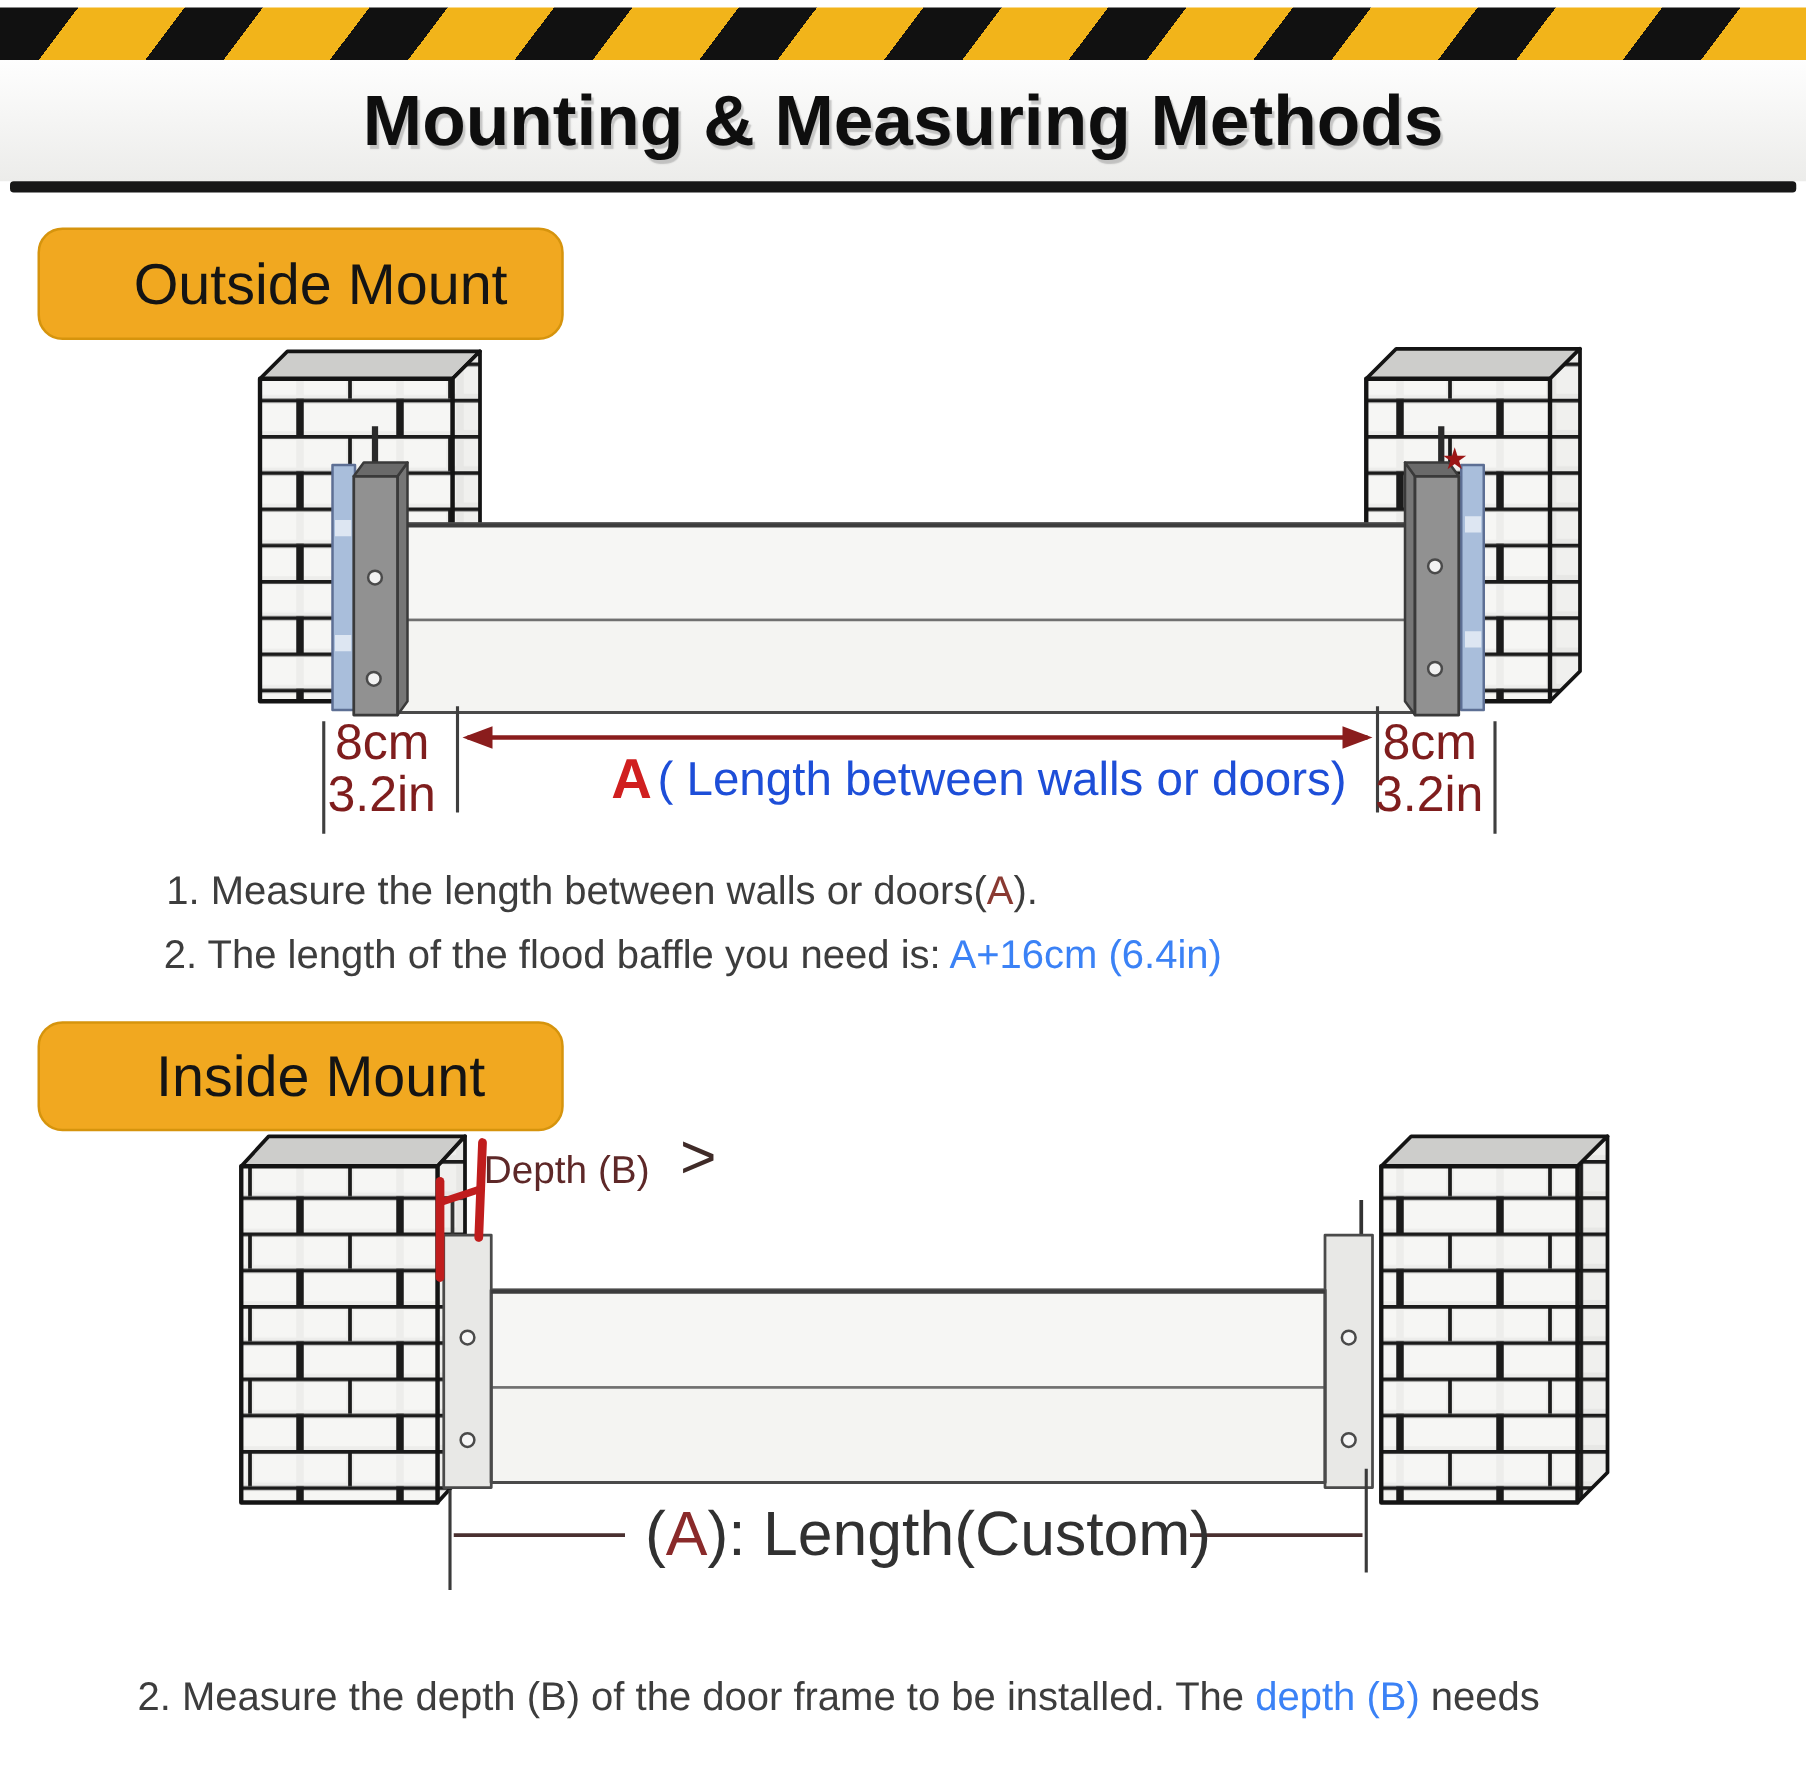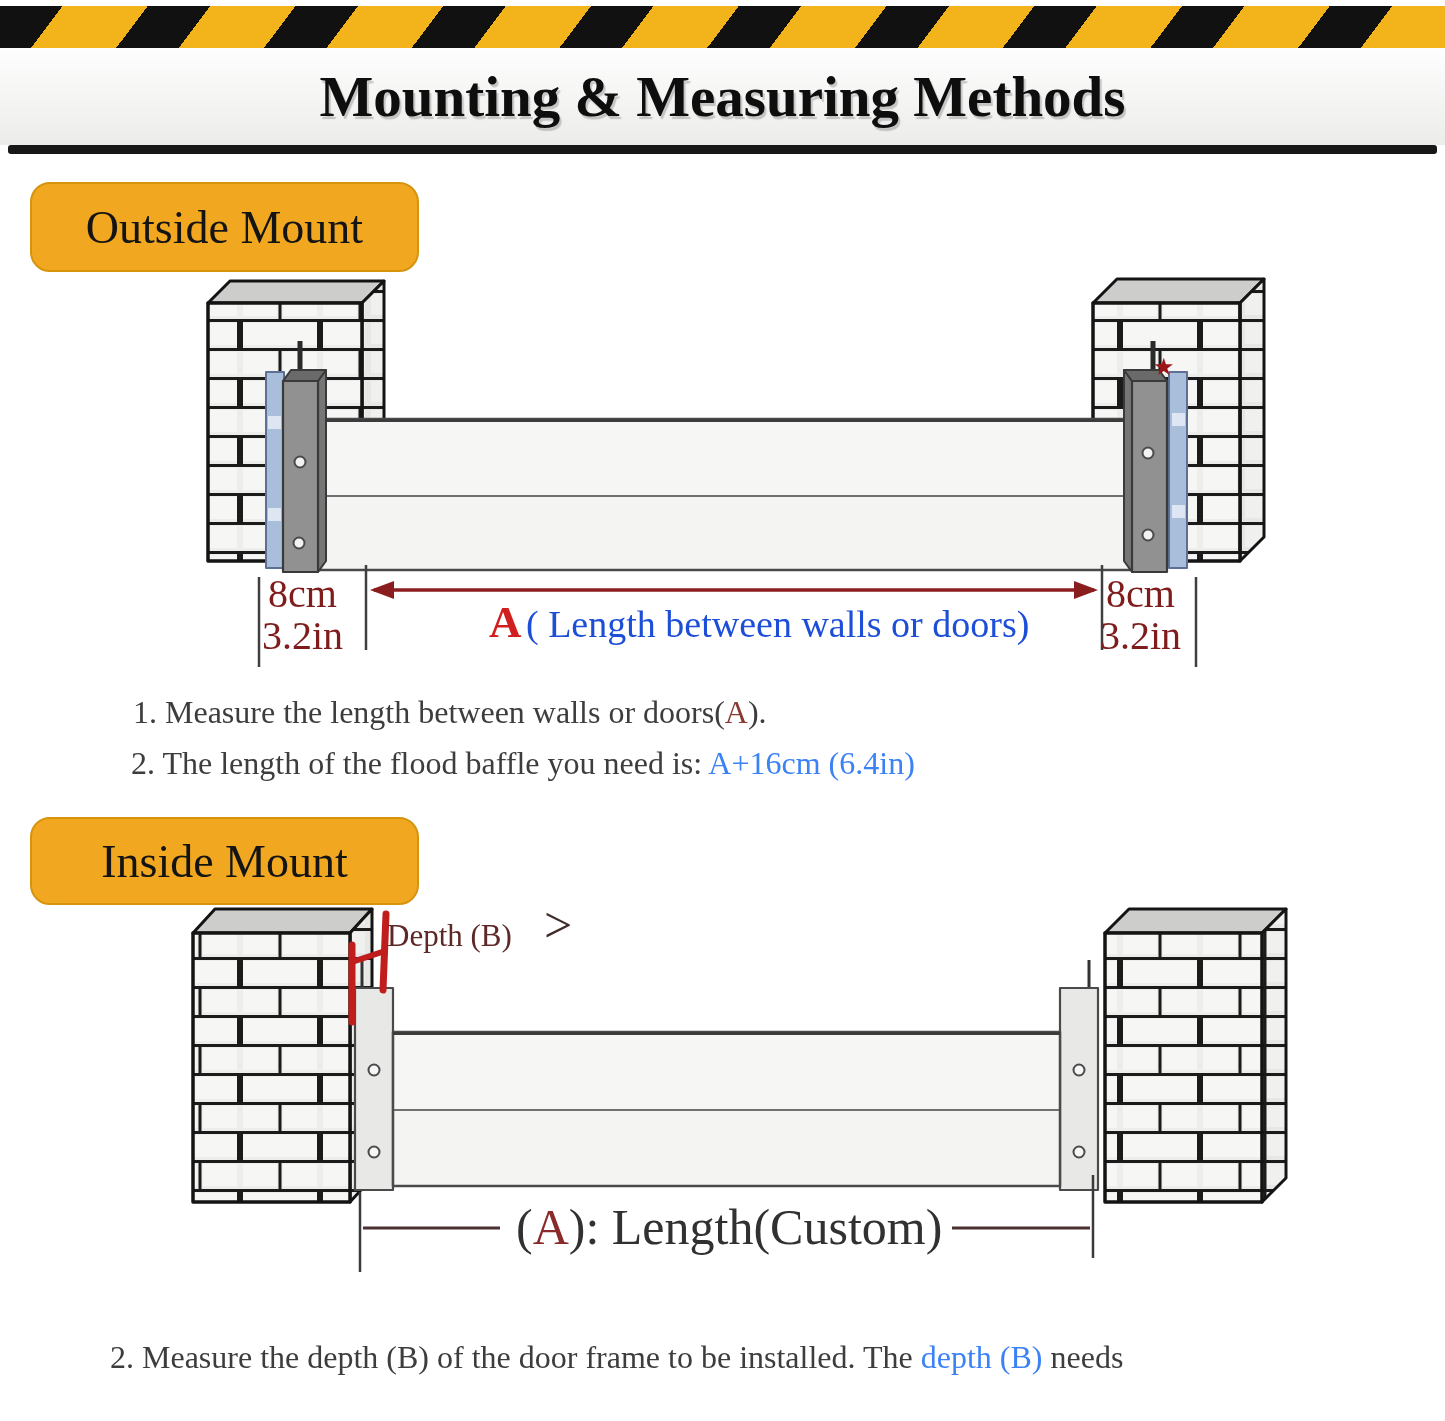--- a/index.html
+++ b/index.html
@@ -1,30 +1,30 @@
 <!DOCTYPE html>
 <html><head>
 <meta charset="utf-8">
 <style>
   html,body{margin:0;padding:0;background:#fff;}
   .page{position:relative;width:1445px;height:1421px;background:#ffffff;overflow:hidden;
-        font-family:Liberation Serif, serif;color:#3d3d3d;}
+        font-family:Liberation Sans, sans-serif;color:#3d3d3d;}
   
   .hazard{position:absolute;left:0;top:6px;width:100%;height:42px;
           background:repeating-linear-gradient(127deg,#111 0 50px,#f2b41a 50px 118px);}
   .titleband{position:absolute;left:0;top:48px;width:100%;height:97px;
              background:linear-gradient(#fefefe,#ececea);
              display:flex;align-items:center;justify-content:center;}
   .title{font-size:57px;font-weight:bold;color:#0e0e0e;letter-spacing:0px;
          text-shadow:2px 3px 1px rgba(110,110,110,.35);}
   .blackbar{position:absolute;left:8px;right:8px;top:145px;height:9px;background:#171717;border-radius:3px;}
   
   .badge{position:absolute;left:30px;width:385px;height:86px;background:#f1a820;
          border:2px solid #d6940d;border-radius:20px;display:flex;align-items:center;justify-content:center;
-         font-size:46px;color:#141414;}
+         font-size:46px;color:#141414;padding-left:32px;}
   .badge.outside{top:182px;}
   .badge.inside{top:817px;height:84px;}
   
   svg.diagrams{position:absolute;left:0;top:0;}
   
   .lbl{position:absolute;white-space:nowrap;line-height:1.1;}
   .dim{font-size:40px;color:#7f1d1d;text-align:right;}
   .red-a{color:#d01f1f;font-weight:bold;}
   .maroonA{color:#8a3a32;}
   .maroon{color:#3b82f6;}

